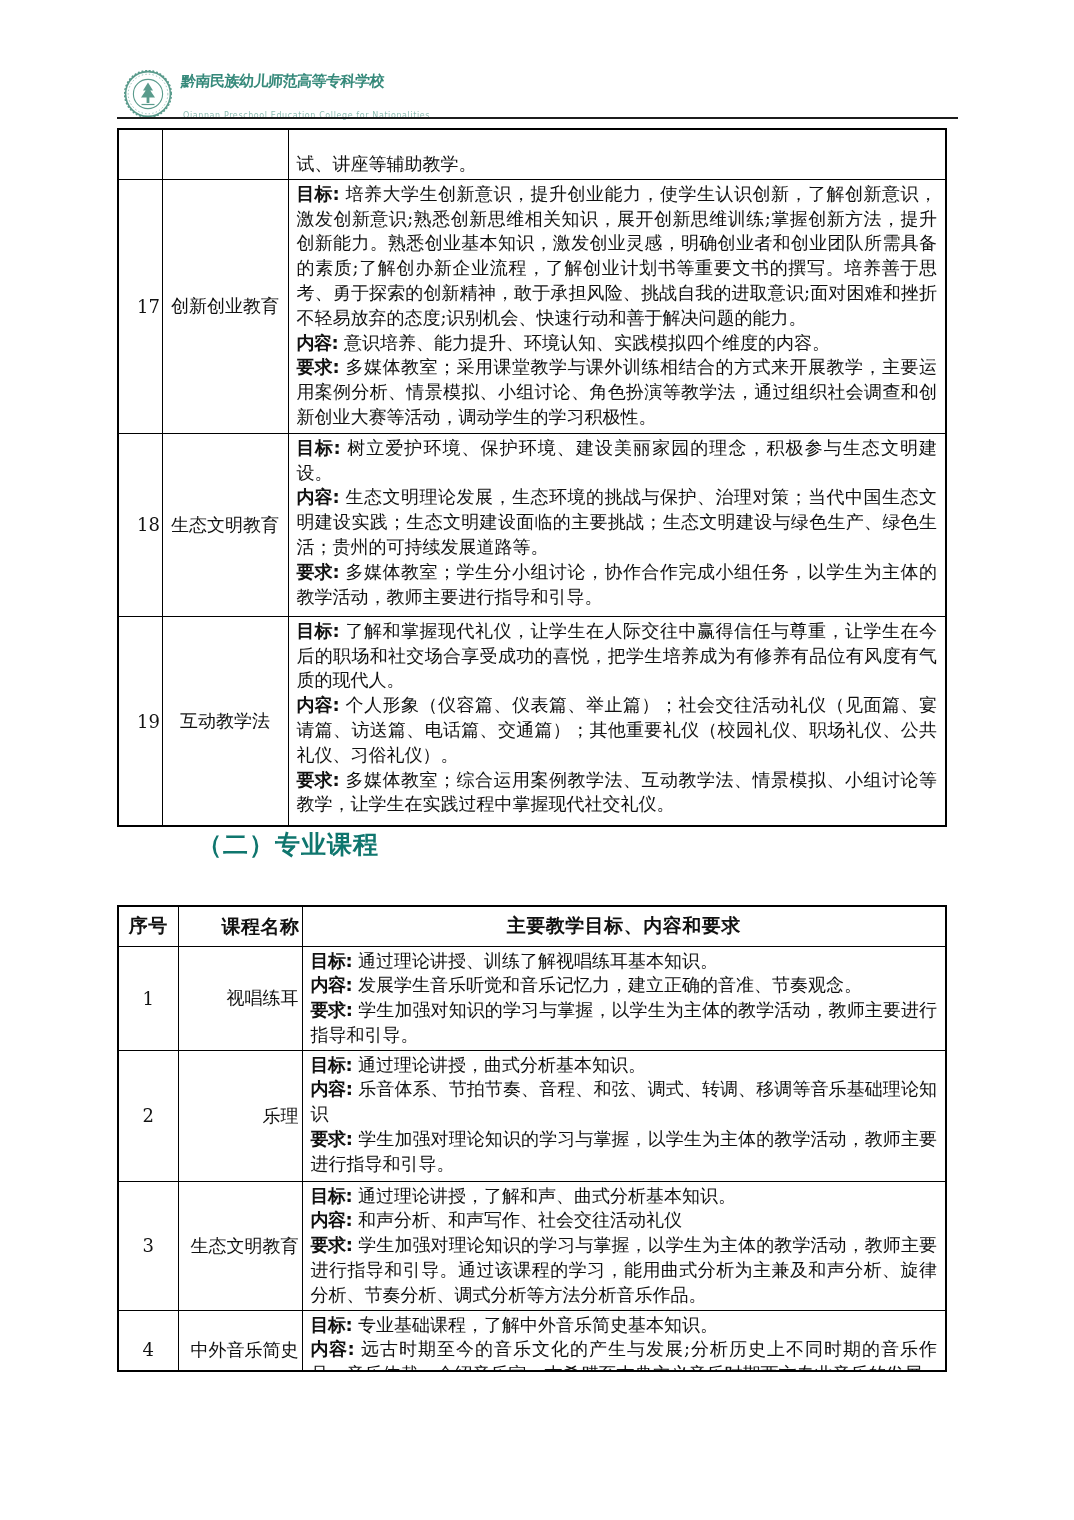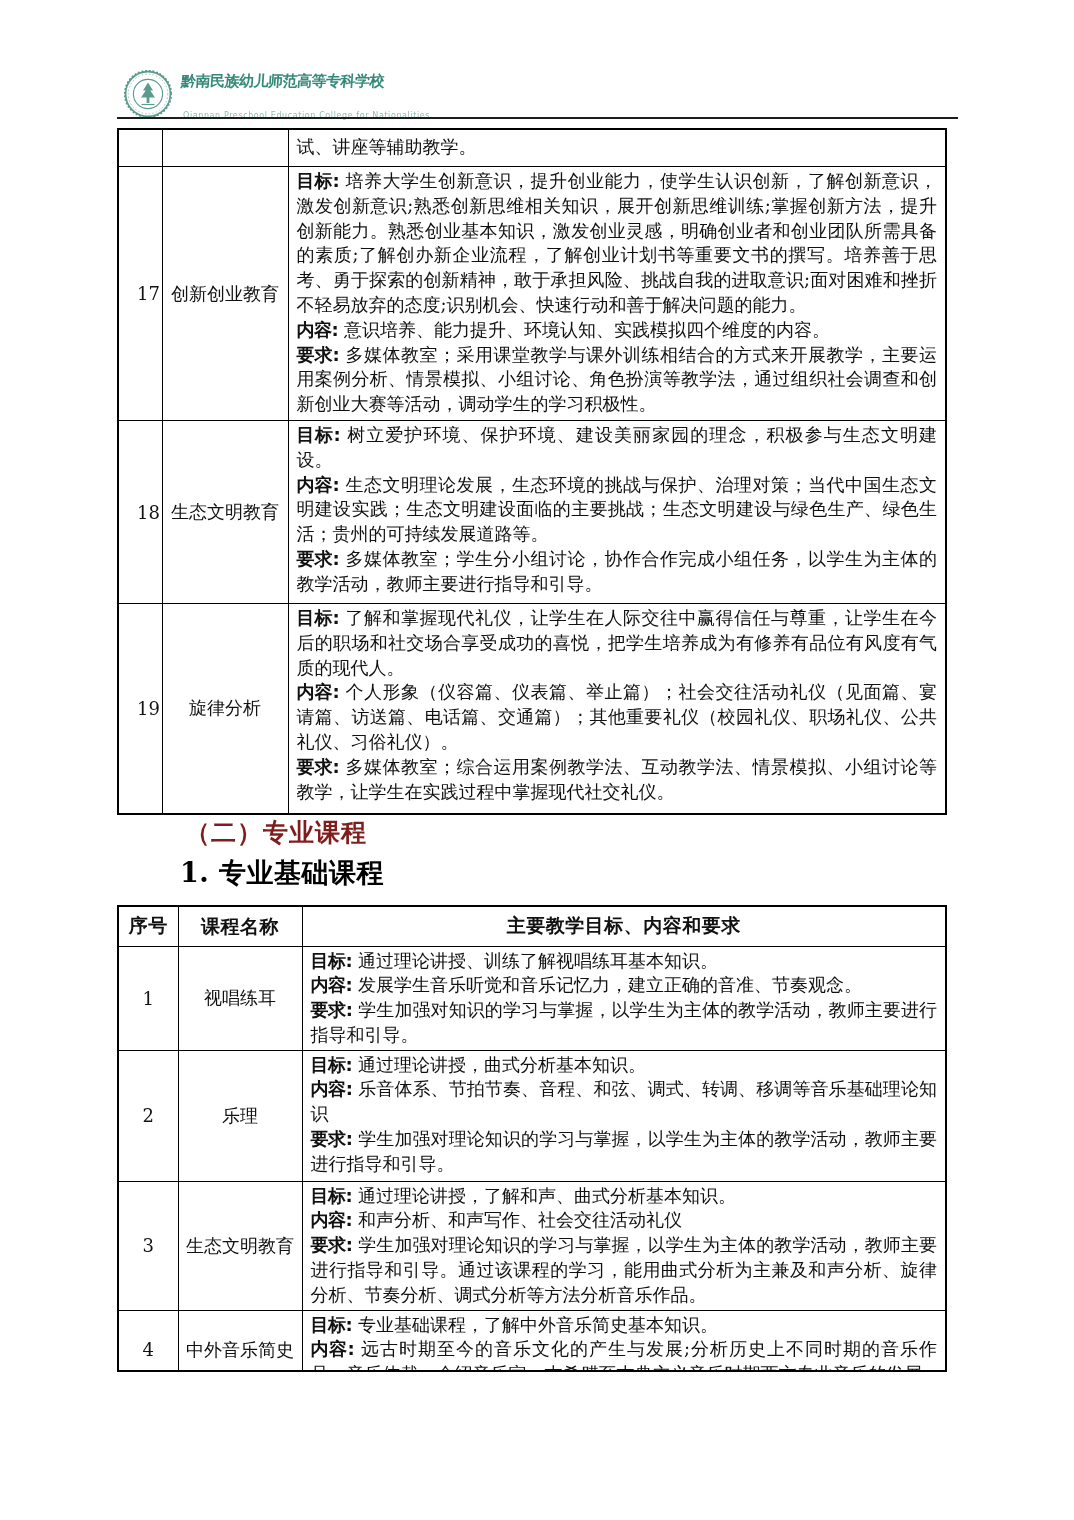--- a/index.html
+++ b/index.html
@@ -23,43 +23,43 @@
   .hdr-rule{position:absolute;left:117px;top:117px;width:841px;height:2px;background:#1c1c1c;}
   
   .tbl-wrap1{position:absolute;left:117px;top:128px;}
   .tbl-wrap2{position:absolute;left:117px;top:905px;height:467px;overflow:hidden;border-bottom:2.5px solid #000;box-sizing:border-box;}
   table{border-collapse:collapse;table-layout:fixed;width:830px;border:2.5px solid #000;}
   td{border:1px solid #000;vertical-align:top;box-sizing:border-box;}
   td.no{width:44px;text-align:center;vertical-align:middle;font-size:18px;padding:18px;}
   td.nm{width:126px;text-align:center;vertical-align:middle;font-size:18px;padding:4px 3px;line-height:24px;}
   td.ct{padding:2px 8px;font-size:18px;line-height:24.8px;text-align:justify;}
   .t2 td.no{width:60px;}
-  .t2 td.nm{width:124px;}
+  .t2 td.nm{width:124px;text-align:right;}
   td.ct p{margin:0;}
   td.ct b{
     font-family:"DejaVu Sans","Liberation Sans",sans-serif;
     font-weight:bold;margin-right:0.32em;letter-spacing:-0.5px;
   }
   td.ct b:empty{display:none;margin:0;}
-  tr.t1r0{height:35px;} tr.t1r0 td.ct{padding-top:5px;}
+  tr.t1r0{height:35px;} tr.t1r0 td.ct{padding-top:22px;}
   tr.t1r1{height:254px;}
   tr.t1r2{height:183px;}
   tr.t1r3{height:210px;}
   tr.t2h{height:40px;margin-left:16px;}
   tr.t2h td{
     text-align:center;vertical-align:middle;font-weight:bold;font-size:19px;
     font-family:"DejaVu Sans","Liberation Sans",sans-serif;letter-spacing:0.5px;padding:2px;
   }
   tr.t2r0{height:102px;}
   tr.t2r1{height:131px;}
   tr.t2r2{height:124px;}
   
   .h-sub{
-    position:absolute;left:185px;top:816px;margin:0;
-    font-size:25px;font-weight:bold;color:#7f1d1d;letter-spacing:1px;
+    position:absolute;left:185px;top:816px;margin:12px;
+    font-size:25px;font-weight:bold;color:#0f766e;letter-spacing:1px;
   }
   .h-sub2{
     position:absolute;left:180px;top:855px;margin:0;
     font-size:27px;font-weight:bold;color:#000;letter-spacing:0.5px;
   }
 </style>
 </head>
 <body>
 
 <div class="page">
@@ -101,33 +101,32 @@
           <td class="no">18</td>
           <td class="nm">生态文明教育</td>
           <td class="ct">
             <p><b>目标:</b><span>树立爱护环境、保护环境、建设美丽家园的理念，积极参与生态文明建设。</span></p>
             <p><b>内容:</b><span>生态文明理论发展，生态环境的挑战与保护、治理对策；当代中国生态文明建设实践；生态文明建设面临的主要挑战；生态文明建设与绿色生产、绿色生活；贵州的可持续发展道路等。</span></p>
             <p><b>要求:</b><span>多媒体教室；学生分小组讨论，协作合作完成小组任务，以学生为主体的教学活动，教师主要进行指导和引导。</span></p>
           </td>
         </tr>
         <tr class="t1r3">
           <td class="no">19</td>
-          <td class="nm">旋律分析</td>
+          <td class="nm">互动教学法</td>
           <td class="ct">
             <p><b>目标:</b><span>了解和掌握现代礼仪，让学生在人际交往中赢得信任与尊重，让学生在今后的职场和社交场合享受成功的喜悦，把学生培养成为有修养有品位有风度有气质的现代人。</span></p>
             <p><b>内容:</b><span>个人形象（仪容篇、仪表篇、举止篇）；社会交往活动礼仪（见面篇、宴请篇、访送篇、电话篇、交通篇）；其他重要礼仪（校园礼仪、职场礼仪、公共礼仪、习俗礼仪）。</span></p>
             <p><b>要求:</b><span>多媒体教室；综合运用案例教学法、互动教学法、情景模拟、小组讨论等教学，让学生在实践过程中掌握现代社交礼仪。</span></p>
           </td>
         </tr>
       </tbody>
     </table>
   </div>
 
   <h2 class="h-sub">（二）专业课程</h2>
-  <h2 class="h-sub2">1. 专业基础课程</h2>
 
   <div class="tbl-wrap2">
     <table class="t2">
       <tbody>
         <tr class="t2h">
           <td class="no">序号</td>
           <td class="nm">课程名称</td>
           <td>主要教学目标、内容和要求</td>
         </tr>
         <tr class="t2r0">

